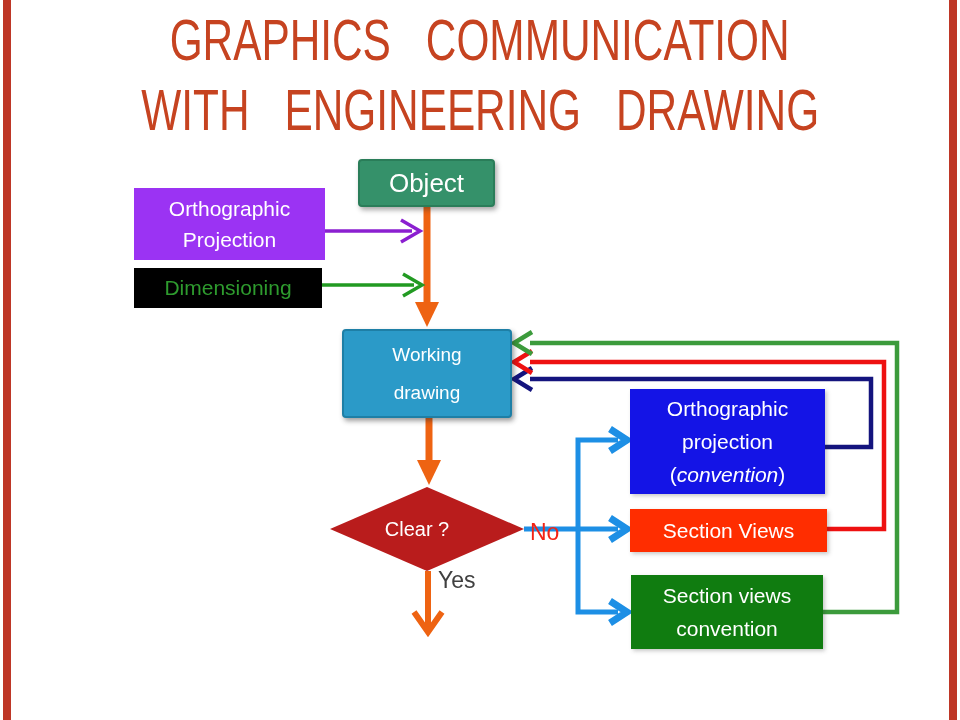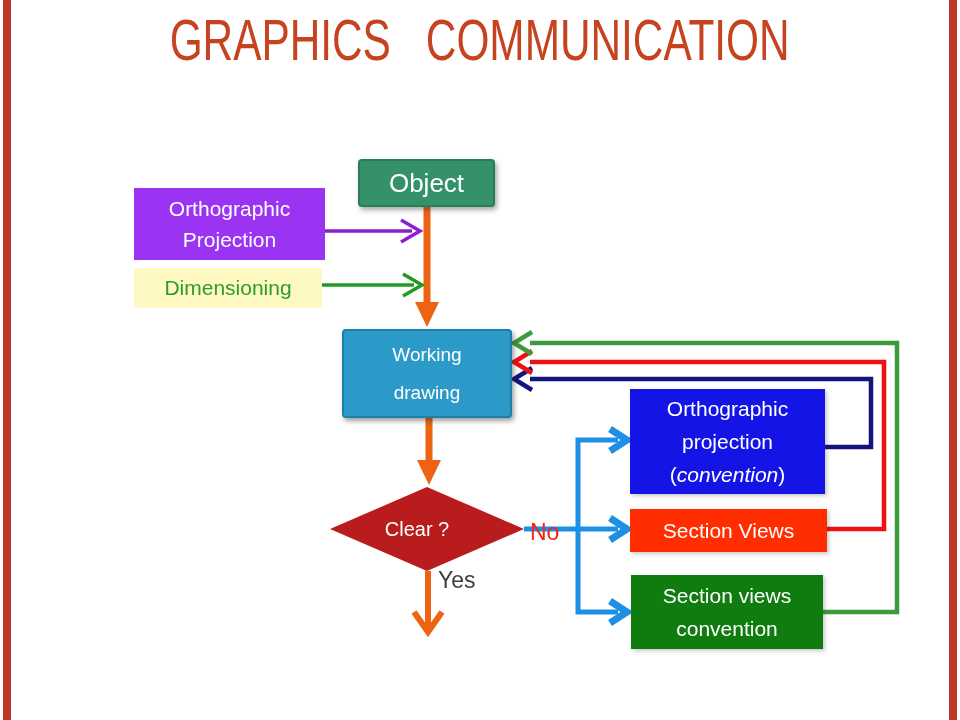--- a/index.html
+++ b/index.html
@@ -35,21 +35,21 @@
   #node-object{
     left:358px;top:159px;width:137px;height:48px;background:#35916A;
     border:2px solid #2A7D59;border-radius:4px;font-size:26px;
     box-shadow:2px 3px 5px rgba(40,40,40,.4);
   }
   #node-ortho-projection{
     left:134px;top:188px;width:191px;height:72px;background:#9B33F3;
     font-size:21px;line-height:31px;
   }
   #node-dimensioning{
-    left:134px;top:268px;width:188px;height:40px;background:#fef9c3;
+    left:134px;top:268px;width:188px;height:40px;background:#000000;
     color:#2E9B2E;font-size:21px;
   }
   #node-working{
     left:342px;top:329px;width:170px;height:89px;background:#2B9AC8;
     border:2px solid #1E7FA6;border-radius:4px;font-size:19px;line-height:38px;
     box-shadow:2px 3px 5px rgba(40,40,40,.45);
   }
   #node-clear{
     left:330px;top:487px;width:194px;height:84px;background:#b91c1c;
     clip-path:polygon(50% 0,100% 50%,50% 100%,0 50%);
@@ -80,20 +80,21 @@
 </head>
 <body>
 
 <div id="stage">
 
   <div class="edge-bar" id="bar-left"></div>
   <div class="edge-bar" id="bar-right"></div>
 
   <div id="title">
     <div class="title-row"><span class="title-line">GRAPHICS COMMUNICATION</span></div>
+    <div class="title-row"><span class="title-line">WITH ENGINEERING DRAWING</span></div>
   </div>
 
   <svg id="wires" width="960" height="720" viewBox="0 0 960 720">
 
     <g>
       <line x1="427" y1="207" x2="427" y2="306" stroke="#EE6312" stroke-width="7"></line>
       <polygon points="427,327 415,302 439,302" fill="#EE6312"></polygon>
     </g>
 
     <g>

